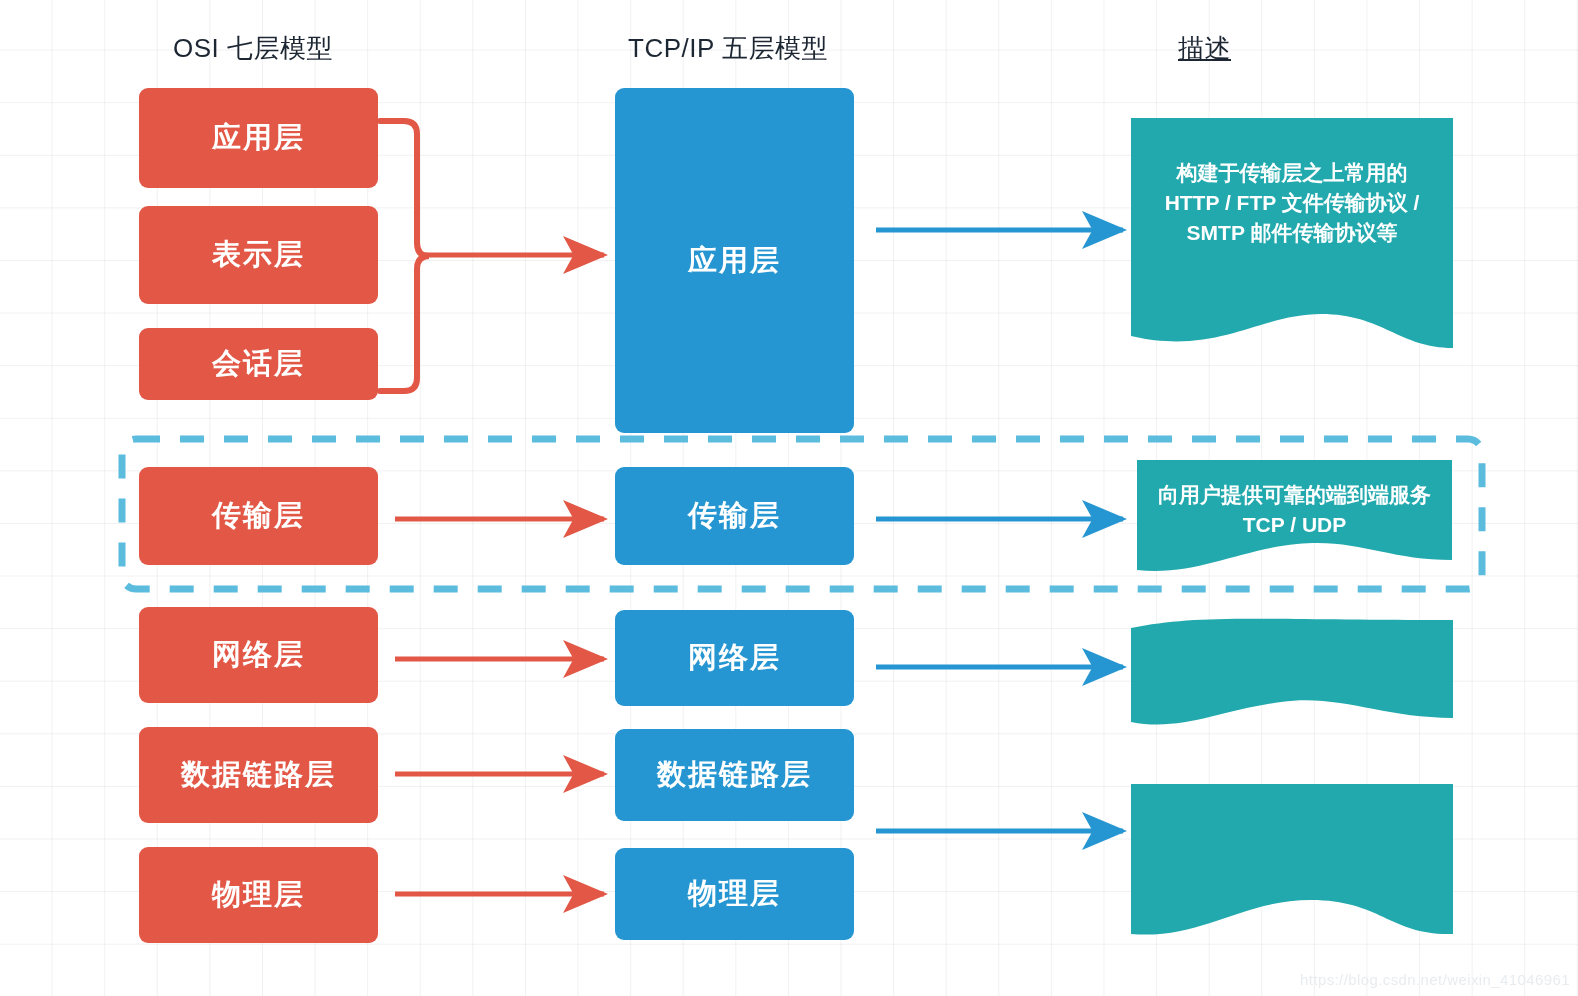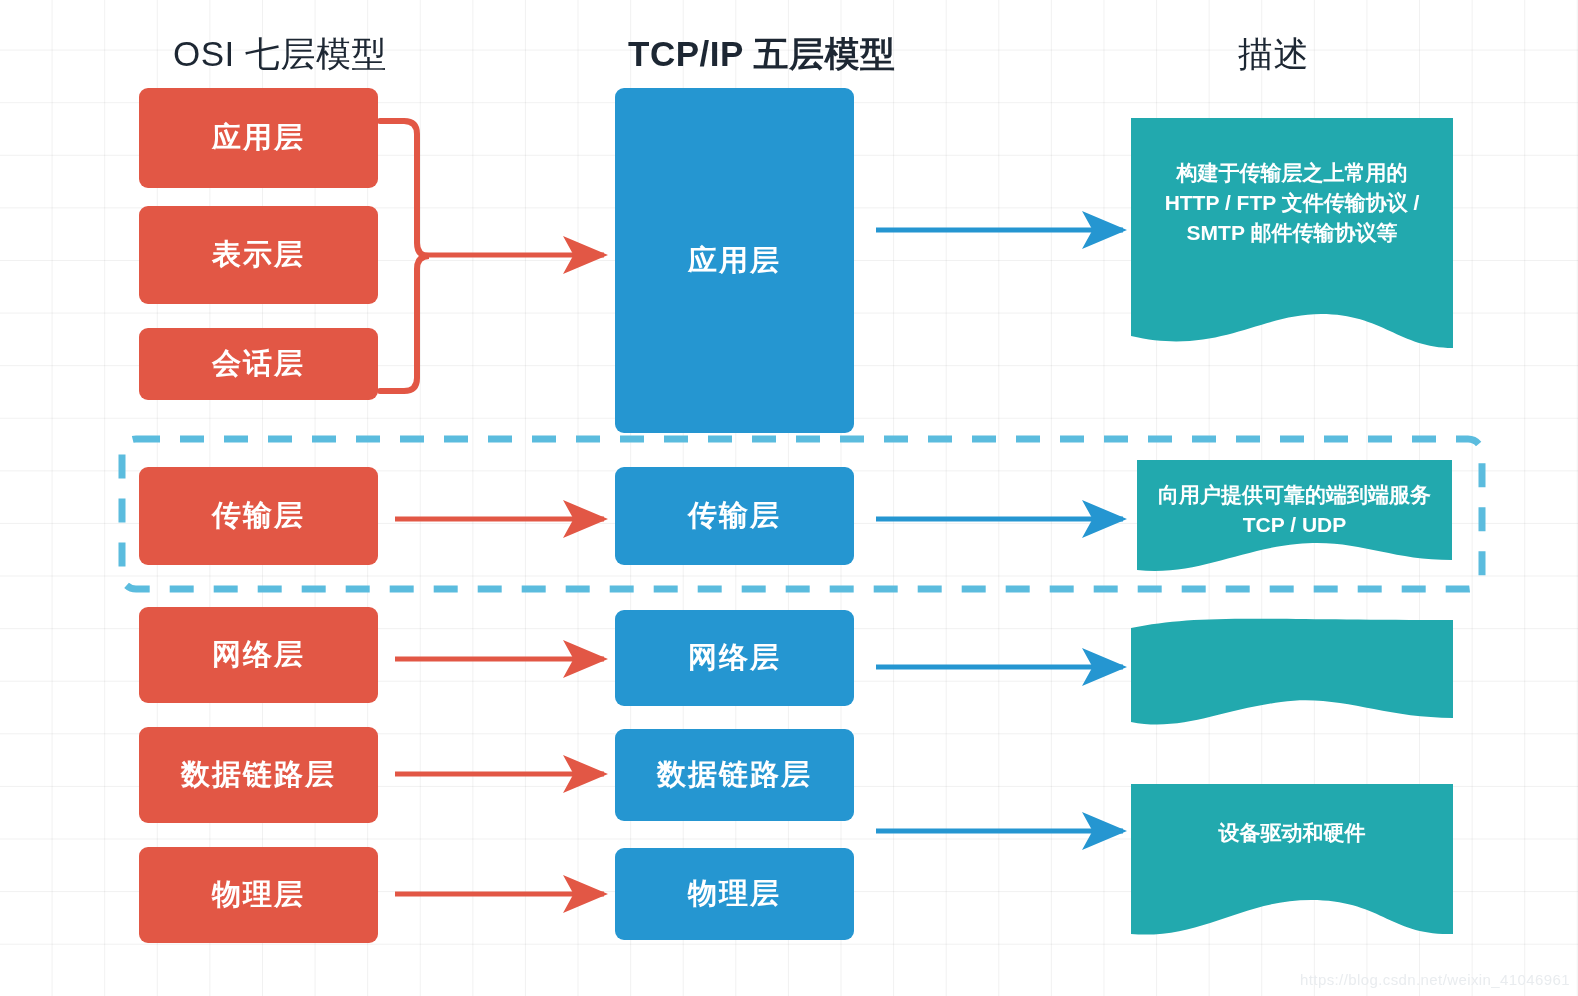--- a/index.html
+++ b/index.html
@@ -14,21 +14,21 @@
     width:1578px;height:996px;
     background-color:#ffffff;
     background-image:
       linear-gradient(to right, rgba(0,0,0,0.055) 1px, transparent 1px),
       linear-gradient(to bottom, rgba(0,0,0,0.055) 1px, transparent 1px);
     background-size:52.6px 52.6px;
     background-position:-1px -3px;
   }
   .col-title{
     position:absolute;
-    font-size:35px;
+    font-size:26px;
     color:#1d2733;
     letter-spacing:0.5px;
     white-space:nowrap;
     font-weight:400;
   }
   .layer-box{
     position:absolute;
     border-radius:9px;
     display:flex;
     align-items:center;
@@ -79,23 +79,23 @@
     white-space:nowrap;
   }
 </style>
 </head>
 <body>
 
 <div id="stage">
 
   <div class="col-title" style="left:173px;top:31px;">OSI 七层模型</div>
 
-  <div class="col-title" style="left:628px;top:31px;font-weight:bold;">TCP/IP 五层模型</div>
+  <div class="col-title" style="left:628px;top:31px;">TCP/IP 五层模型</div>
 
-  <div class="col-title" style="left:1238px;top:31px;">描述</div>
+  <div class="col-title" style="left:1178px;top:31px;text-decoration:underline;">描述</div>
 
   <div class="layer-box osi" style="left:139px;top:88px;width:239px;height:100px;">应用层</div>
 
   <div class="layer-box osi" style="left:139px;top:206px;width:239px;height:98px;">表示层</div>
 
   <div class="layer-box osi" style="left:139px;top:328px;width:239px;height:72px;">会话层</div>
 
   <div class="layer-box osi" style="left:139px;top:467px;width:239px;height:98px;">传输层</div>
 
   <div class="layer-box osi" style="left:139px;top:607px;width:239px;height:96px;">网络层</div>
@@ -134,21 +134,20 @@
   <div class="desc-card" style="left:1131px;top:618px;width:322px;height:120px;padding-top:26px;">
     <svg viewBox="0 0 322 120" preserveAspectRatio="none">
       <path d="M0,10 C70,-4 120,2 322,2 L322,100 C250,100 210,76 150,84 C90,92 50,114 0,104 Z" fill="#22A9AE"></path>
     </svg>
   </div>
 
   <div class="desc-card" style="left:1131px;top:784px;width:322px;height:170px;padding-top:34px;">
     <svg viewBox="0 0 322 170" preserveAspectRatio="none">
       <path d="M0,0 L322,0 L322,150 C260,152 250,116 180,116 C110,116 70,156 0,150 Z" fill="#22A9AE"></path>
     </svg>
-    <span class="txt">设备驱动和硬件</span>
   </div>
 
   <svg class="svg-layer" viewBox="0 0 1578 996">
     <defs>
       <marker id="arrowRed" markerWidth="9" markerHeight="8" refX="8.2" refY="4" orient="auto" markerUnits="strokeWidth">
         <path d="M0,0.2 L9,4 L0,7.8 L2.1,4 Z" fill="#E25745"></path>
       </marker>
       <marker id="arrowBlue" markerWidth="9" markerHeight="8" refX="8.2" refY="4" orient="auto" markerUnits="strokeWidth">
         <path d="M0,0.2 L9,4 L0,7.8 L2.1,4 Z" fill="#2596D1"></path>
       </marker>

